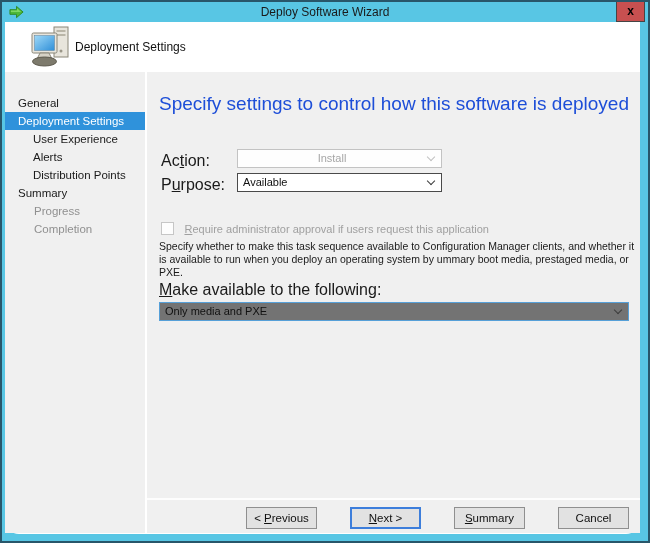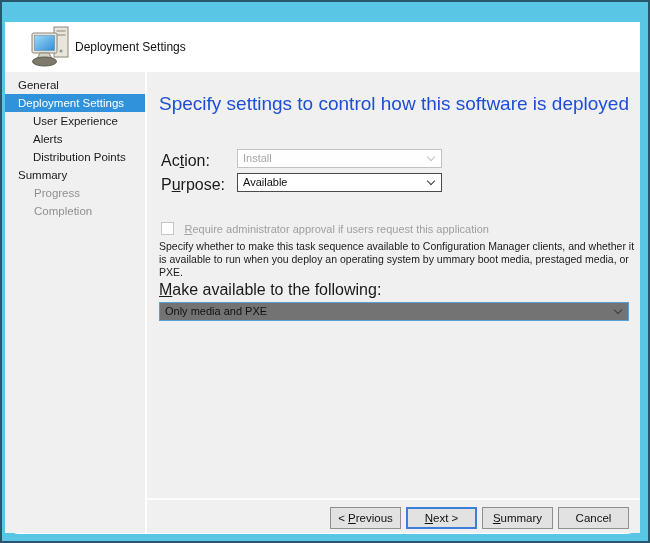--- a/index.html
+++ b/index.html
@@ -33,21 +33,21 @@
   .header { position:absolute; top:0; left:0; right:0; height:50px; background:#fff; }
   .header-icon { position:absolute; left:25px; top:4px; width:42px; height:42px; }
   .header-title {
     position:absolute; left:70px; top:0; height:50px; line-height:50px;
     font-size:12px; color:#111;
   }
   
   .body { position:absolute; top:50px; left:0; right:0; bottom:1px; background:#fff; }
   .sidebar {
     position:absolute; top:0; left:0; bottom:0; width:140px;
-    background:#f0f0f0; padding-top:4px;
+    background:#f0f0f0; padding-top:22px;
   }
   .nav-item {
     height:18px; line-height:18px; font-size:11.5px; color:#1a1a1a;
     padding-left:13px; white-space:nowrap; cursor:pointer;
   }
   .nav-item.indent { padding-left:28px; }
   .nav-item.selected { background:#2f92db; color:#fff; }
   .nav-item.disabled { color:#909090; cursor:default;margin-left:16px; }
   .content {
     position:absolute; top:0; left:142px; right:0; bottom:0;
@@ -90,29 +90,39 @@
     font-size:10.5px; line-height:13px; color:#1a1a1a;
   }
   .hsep { position:absolute; left:0; right:0; top:426px; height:2px; background:#fdfdfd; }
   .button-row {
     position:absolute; top:435px; right:11px; height:22px;
     display:flex; gap:5px;
   }
   .btn {
     width:71px; height:22px; background:#e2e2e2; border:1px solid #8f8f8f;
     font-family:"Liberation Sans",sans-serif; font-size:11.5px; color:#111;
-    text-align:center; cursor:pointer; line-height:18px;
+    text-align:center; cursor:pointer; line-height:18px;margin-left:28px;
   }
   .btn.default { border:2px solid #3d7edb; line-height:16px; }
 </style>
 </head>
 <body>
 
 <div class="window">
 
+  <div class="titlebar">
+    <svg class="title-icon" viewBox="0 0 16 14">
+      <path d="M1 4.5 h7 V1 L15 7 L8 13 V9.5 H1 Z" fill="#4db838" stroke="#2e8a24" stroke-width="1"></path>
+      <path d="M2 5.5 h6.5 V3 L13 7 H2 Z" fill="#8ade6e" opacity="0.8"></path>
+    </svg>
+    <span>Deploy Software Wizard</span>
+    <div class="close-btn">
+      <span>x</span>
+    </div>
+  </div>
 
   <div class="inner">
 
     <div class="header">
       <svg class="header-icon" viewBox="0 0 42 42">
         <defs>
           <linearGradient id="scr" x1="0" y1="0" x2="1" y2="1">
             <stop offset="0" stop-color="#9fd9f8"></stop>
             <stop offset="1" stop-color="#2f8fd8"></stop>
           </linearGradient>
@@ -140,21 +150,21 @@
         <div class="nav-item">Summary</div>
         <div class="nav-item disabled">Progress</div>
         <div class="nav-item disabled">Completion</div>
       </div>
 
       <div class="content">
 
         <div class="page-heading">Specify settings to control how this software is deployed</div>
 
         <label class="fld-label" style="left:14px; top:80px;"><span>Ac</span><span class="accel">t</span><span>ion:</span></label>
-        <div class="combo disabled" style="left:90px; top:77px; width:205px;">
+        <div class="combo disabled" style="left:90px; top:77px; width:205px;text-align:center;">
           <span>Install</span>
           <span class="chevron"></span>
         </div>
 
         <label class="fld-label" style="left:14px; top:104px;"><span>P</span><span class="accel">u</span><span>rpose:</span></label>
         <div class="combo" style="left:90px; top:101px; width:205px;">
           <span>Available</span>
           <span class="chevron"></span>
         </div>
 

